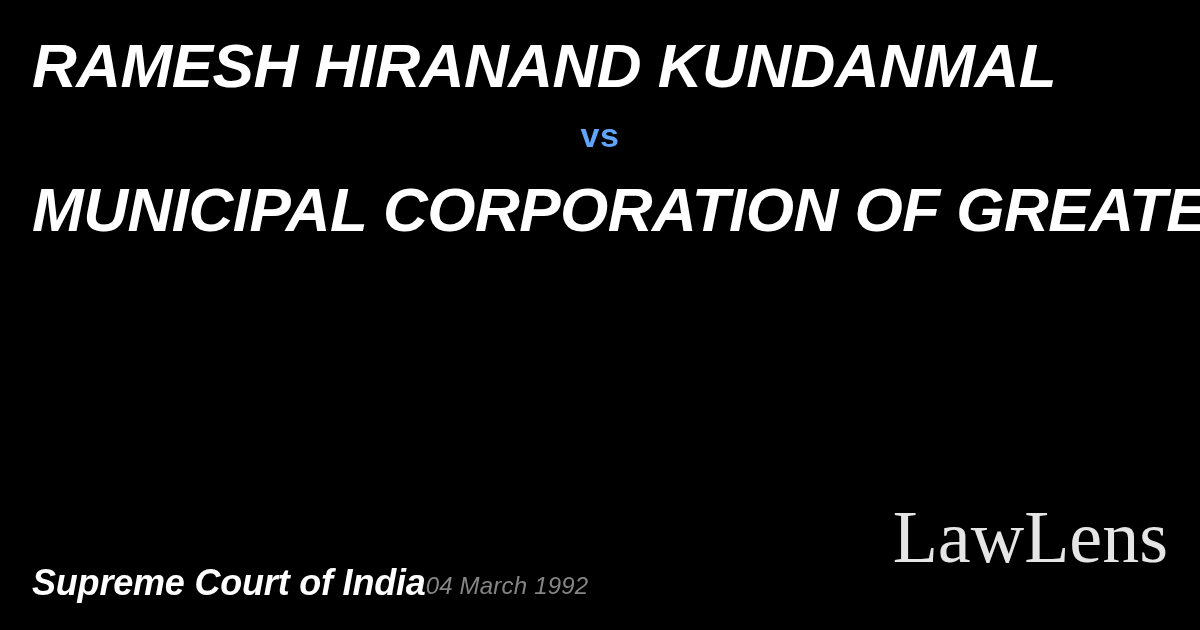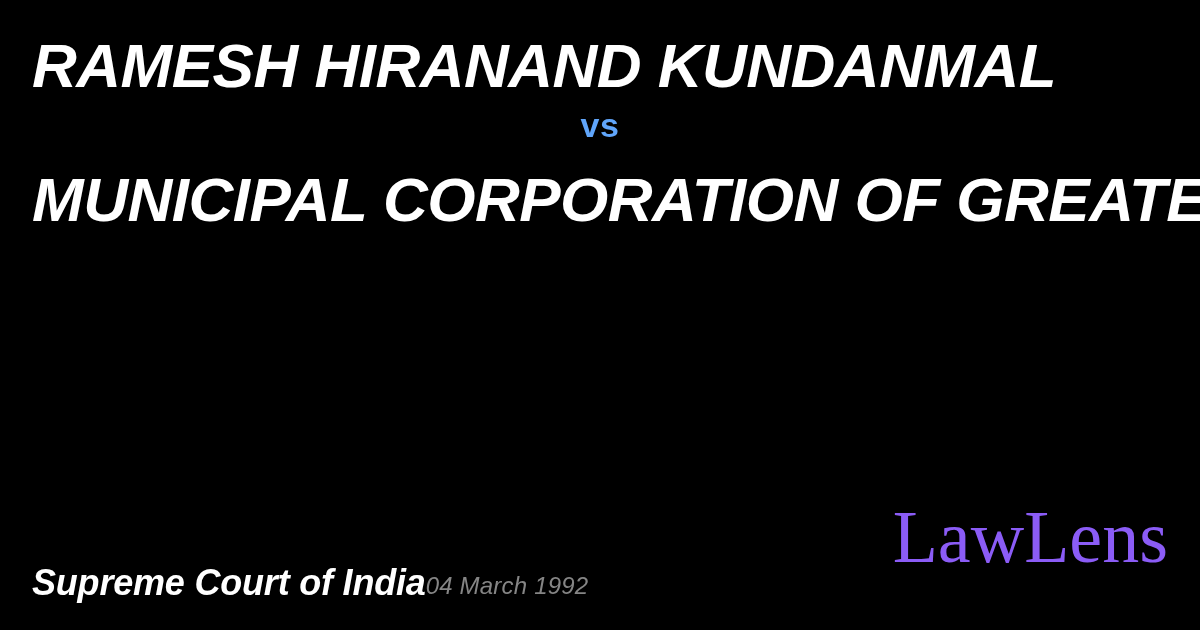--- a/index.html
+++ b/index.html
@@ -42,21 +42,21 @@
   }
   .party-line.petitioner {
     margin-top: 30px;
   }
   .party-line.respondent {
     margin-top: 20px;
   }
   .vs-row {
     width: 100%;
     text-align: center;
-    margin-top: 4px;
+    margin-top: 14px;
   }
   .vs-label {
     font-family: "Liberation Sans", sans-serif;
     font-weight: 700;
     font-style: normal;
     font-size: 34px;
     line-height: 38px;
     color: #60a5fa;
     letter-spacing: 0.5px;
   }
@@ -103,21 +103,21 @@
   }
   .brand {
     padding-bottom: 56px;
   }
   .brand-wordmark {
     font-family: "Liberation Serif", "DejaVu Serif", serif;
     font-weight: 400;
     font-style: normal;
     font-size: 74px;
     line-height: 74px;
-    color: #8b5cf6;
+    color: #e5e5e5;
     letter-spacing: 0px;
     white-space: nowrap;
   }
 </style>
 </head>
 <body>
 
 <div class="card">
 
   <div class="case-block">

